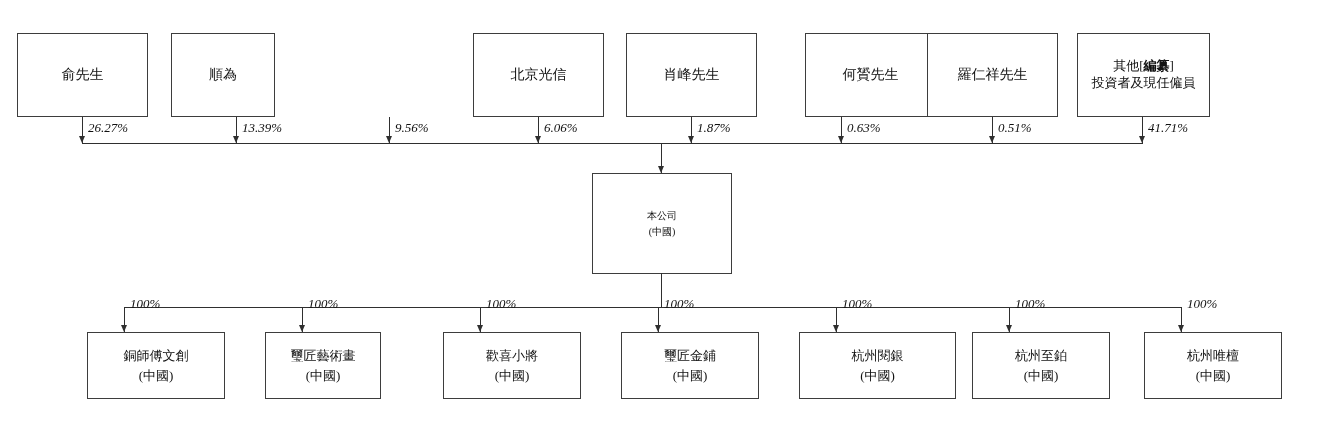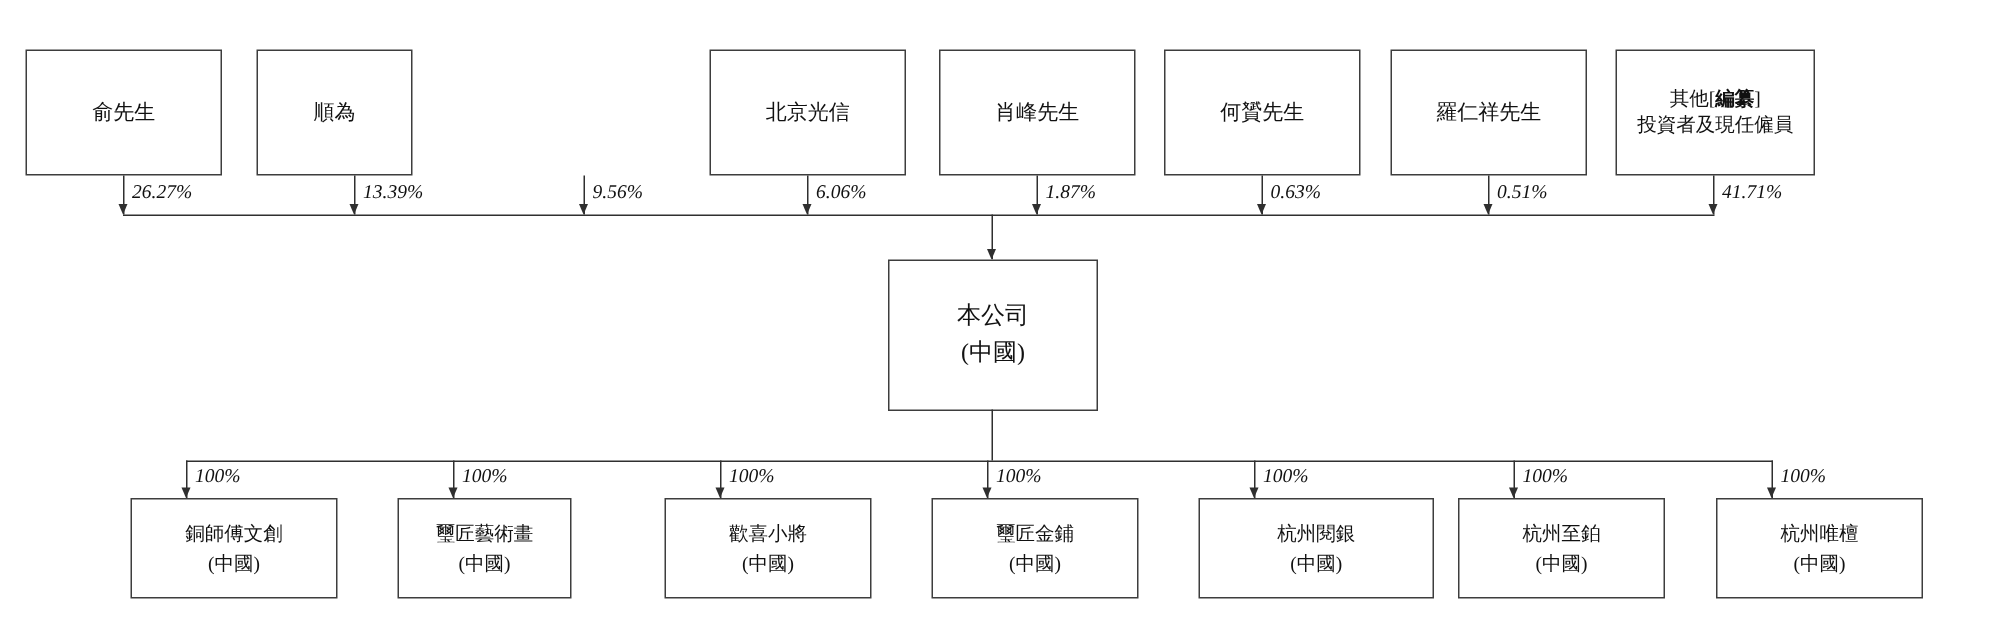--- a/index.html
+++ b/index.html
@@ -12,52 +12,52 @@
     font-family:"Liberation Serif","DejaVu Serif",serif;
   }
   .canvas{position:absolute;left:0;top:0;width:1335px;height:425px;}
   .box{
     position:absolute;box-sizing:border-box;border:1.4px solid var(--border);
     background:var(--background);display:flex;flex-direction:column;
     align-items:center;justify-content:center;text-align:center;
   }
   .top-box{top:33px;height:84px;font-size:14px;}
   .top-box .nline{line-height:1.3;font-size:13px;}
-  .company-box{left:592px;top:173px;width:140px;height:101px;font-size:16px;line-height:1.55;}
+  .company-box{left:592px;top:173px;width:140px;height:101px;font-size:10px;line-height:1.55;}
   .sub-box{top:332px;height:67px;font-size:13px;line-height:1.5;margin-left:32px;}
   .vline{position:absolute;width:1.2px;background:var(--line);}
   .hline{position:absolute;height:1.2px;background:var(--line);}
   .arrow{
     position:absolute;width:0;height:0;
     border-left:3.2px solid transparent;border-right:3.2px solid transparent;
     border-top:7px solid var(--line);
   }
   .pct{position:absolute;font-size:13px;white-space:nowrap;font-style:italic;}
   .pct-top{top:120px;}
-  .pct-bot{top:309px;}
+  .pct-bot{top:296px;}
   .bold{font-weight:bold;}
 </style>
 </head>
 <body>
 
 <div class="canvas">
 
   <div class="box top-box" style="left:17px;width:131px">
       <span>俞先生</span>
     </div>
   <div class="box top-box" style="left:171px;width:104px">
       <span>順為</span>
     </div>
   <div class="box top-box" style="left:626px;width:131px">
       <span>肖峰先生</span>
     </div>
   <div class="box top-box" style="left:473px;width:131px">
       <span>北京光信</span>
     </div>
-  <div class="box top-box" style="left:776px;width:131px">
+  <div class="box top-box" style="left:805px;width:131px">
       <span>何贇先生</span>
     </div>
   <div class="box top-box" style="left:927px;width:131px">
       <span>羅仁祥先生</span>
     </div>
   <div class="box top-box" style="left:1077px;width:133px">
     <div class="nline"><span>其他[</span><span class="bold">編纂</span><span>]</span></div>
     <div class="nline">投資者及現任僱員</div>
   </div>
 

